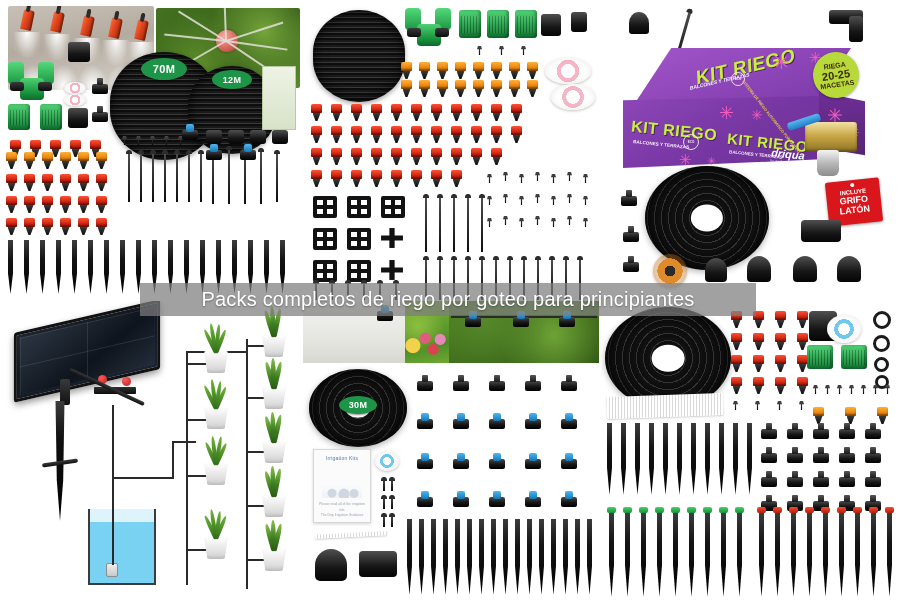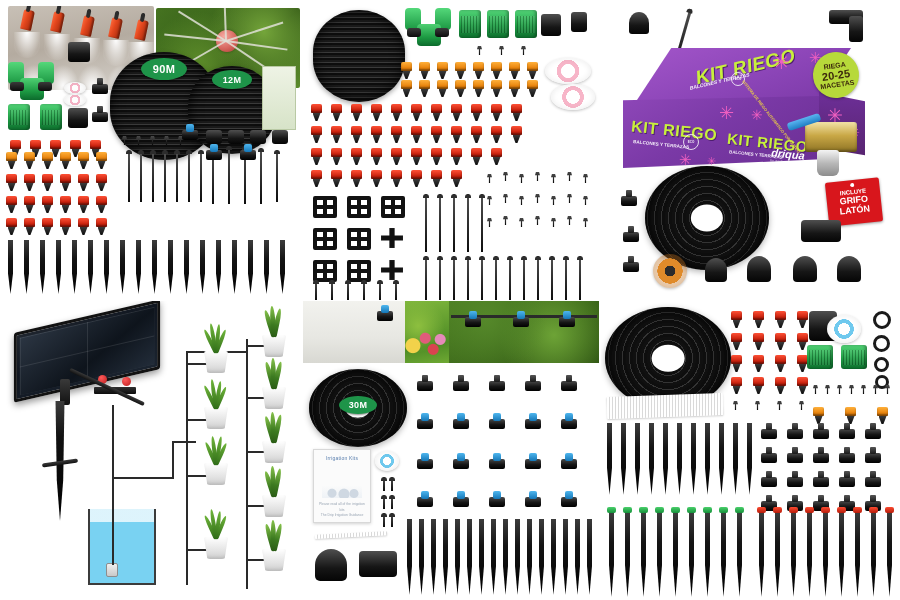--- a/index.html
+++ b/index.html
@@ -517,21 +517,21 @@
       <div class="spider-arm" style="left:70px;top:32px;width:58px;transform:rotate(34deg);"></div>
       <div class="spider-arm" style="left:70px;top:32px;width:62px;transform:rotate(186deg);"></div>
       <div class="spider-arm" style="left:70px;top:32px;width:56px;transform:rotate(212deg);"></div>
       <div class="spider-arm" style="left:70px;top:32px;width:56px;transform:rotate(150deg);"></div>
       <div class="spider-arm" style="left:70px;top:32px;width:40px;transform:rotate(268deg);"></div>
     </div>
 
     <div class="coil" style="left:110px;top:52px;width:108px;height:108px;">
     </div>
     <div class="len-badge" style="left:164px;top:58px;width:46px;height:22px;font-size:11px;">
-      <span>90M</span>
+      <span>70M</span>
     </div>
 
     <div class="coil" style="left:188px;top:66px;width:88px;height:88px;"></div>
     <div class="len-badge" style="left:232px;top:70px;width:40px;height:19px;font-size:9px;">
       <span>12M</span>
     </div>
 
     <div class="y-splitter" style="left:8px;top:62px;">
       <div class="arm" style="left:0;"></div>
       <div class="arm" style="left:30px;"></div>
@@ -1208,14 +1208,17 @@
         <div class="stake-head red" style="left:268px;top:206px;"></div>
       <div class="stake" style="left:286px;top:212px;height:84px;"></div>
         <div class="stake-head red" style="left:284px;top:206px;"></div>
     </div>
   </div>
 
   <div class="seam-v" style="left:300px;"></div>
   <div class="seam-v" style="left:600px;"></div>
   <div class="seam-h" style="top:300px;"></div>
 
+  <div class="title-banner">
+    <span class="title-text">Packs completos de riego por goteo para principiantes</span>
+  </div>
 
 </div>
 
 </body></html>

